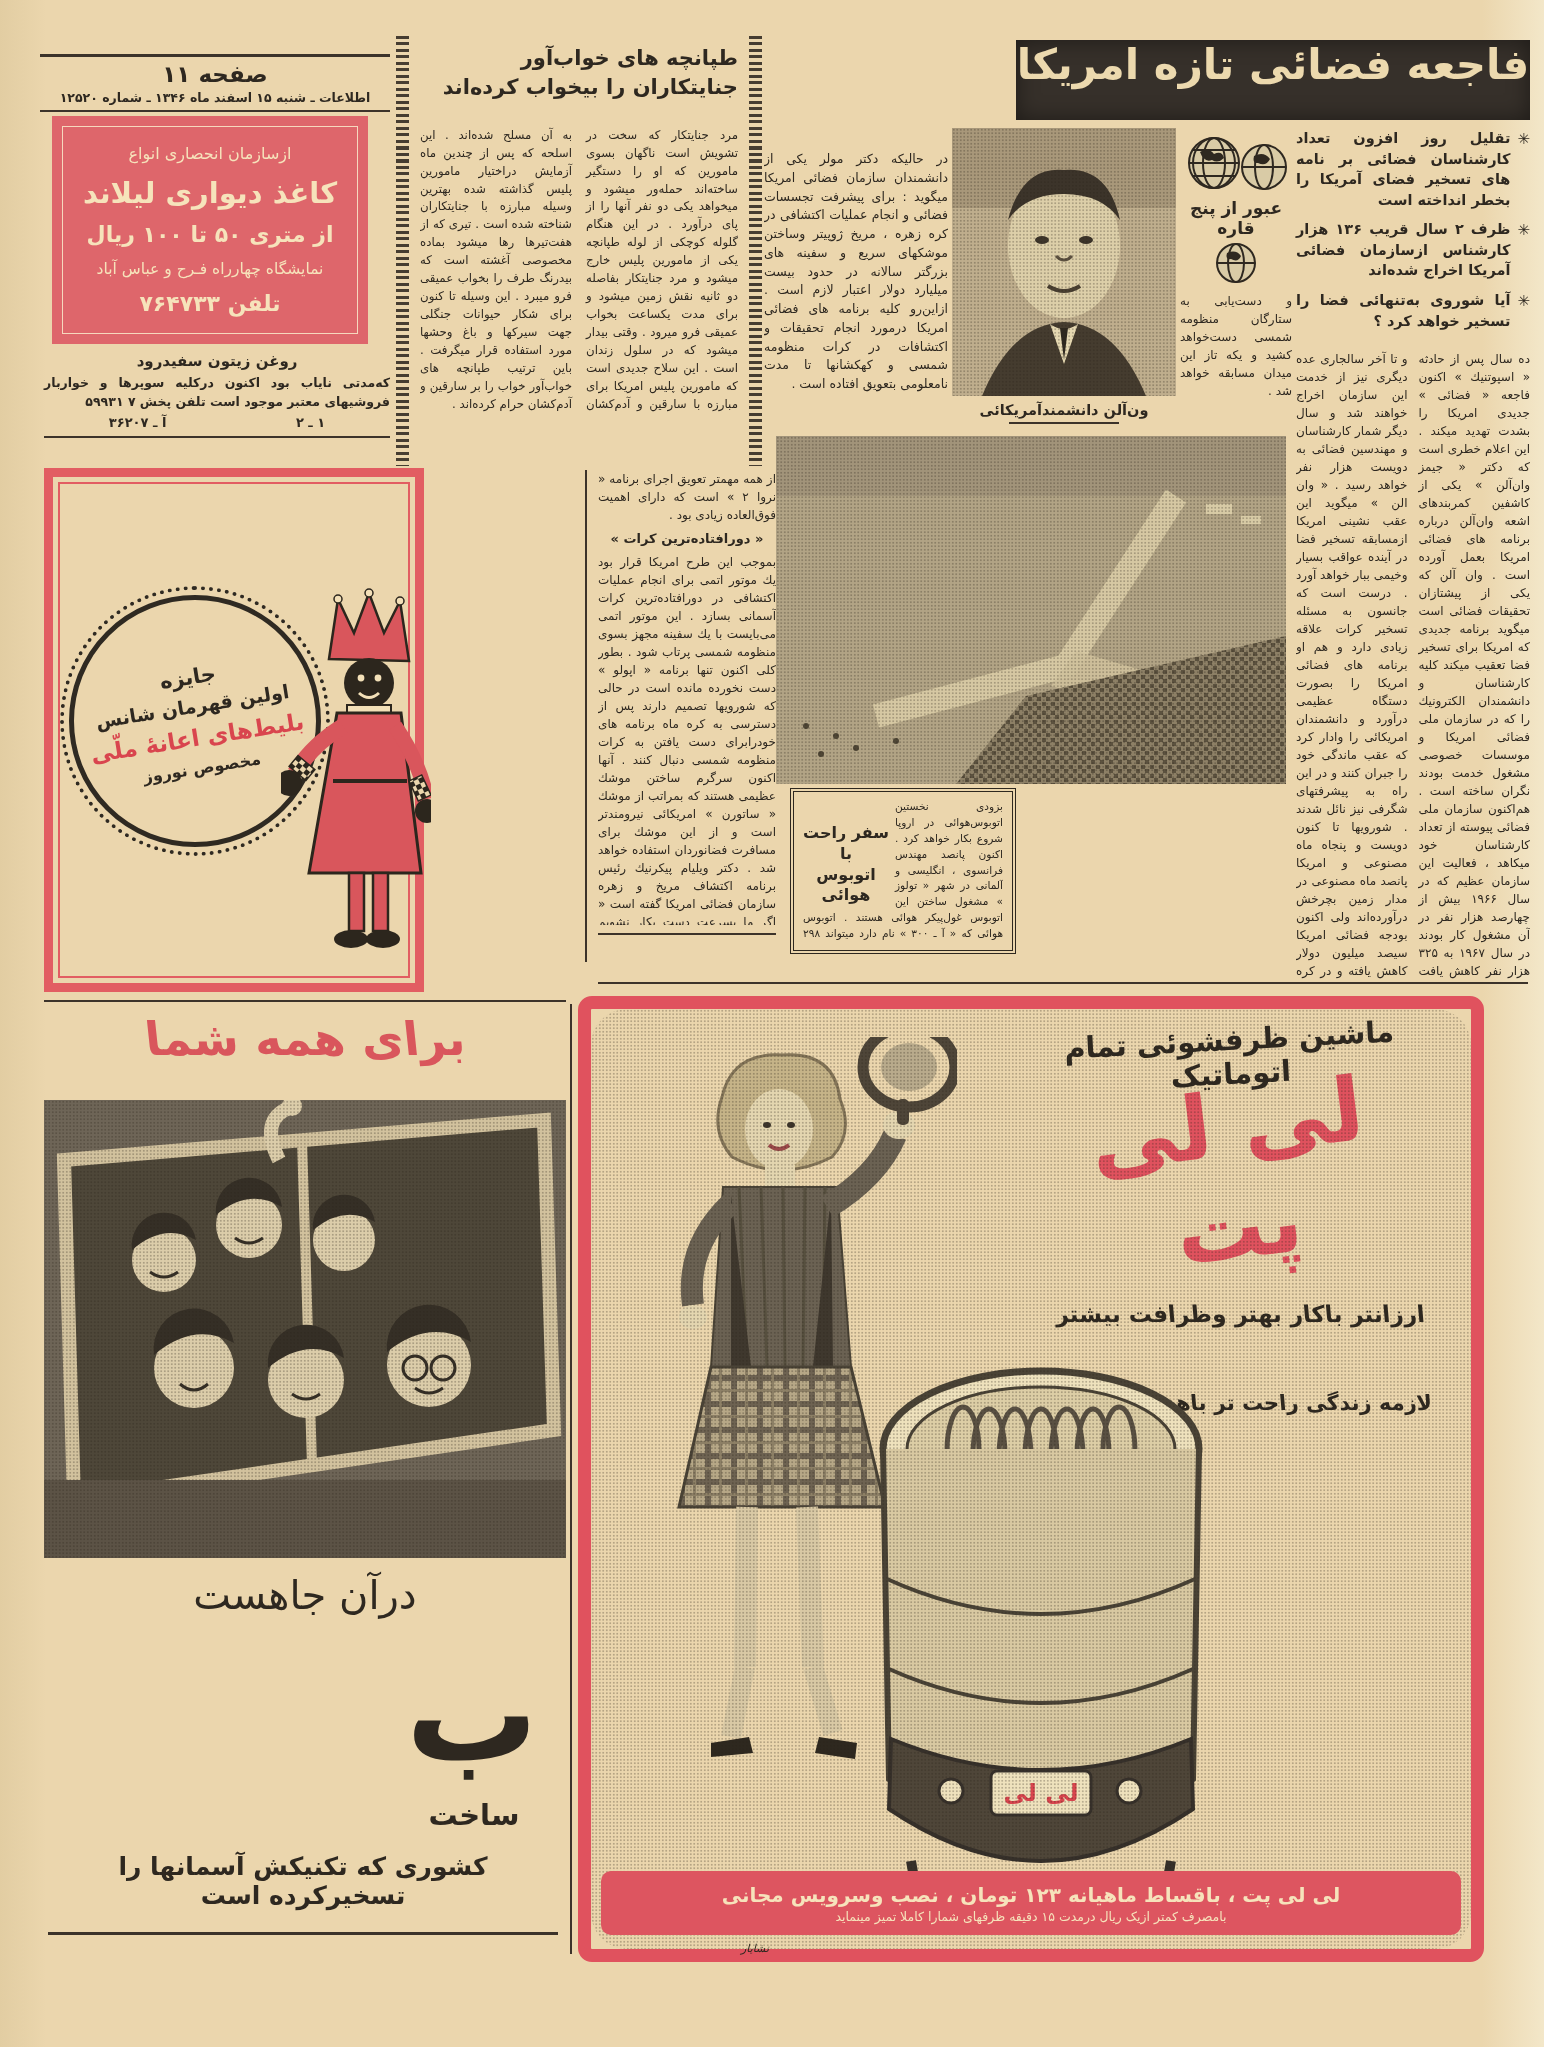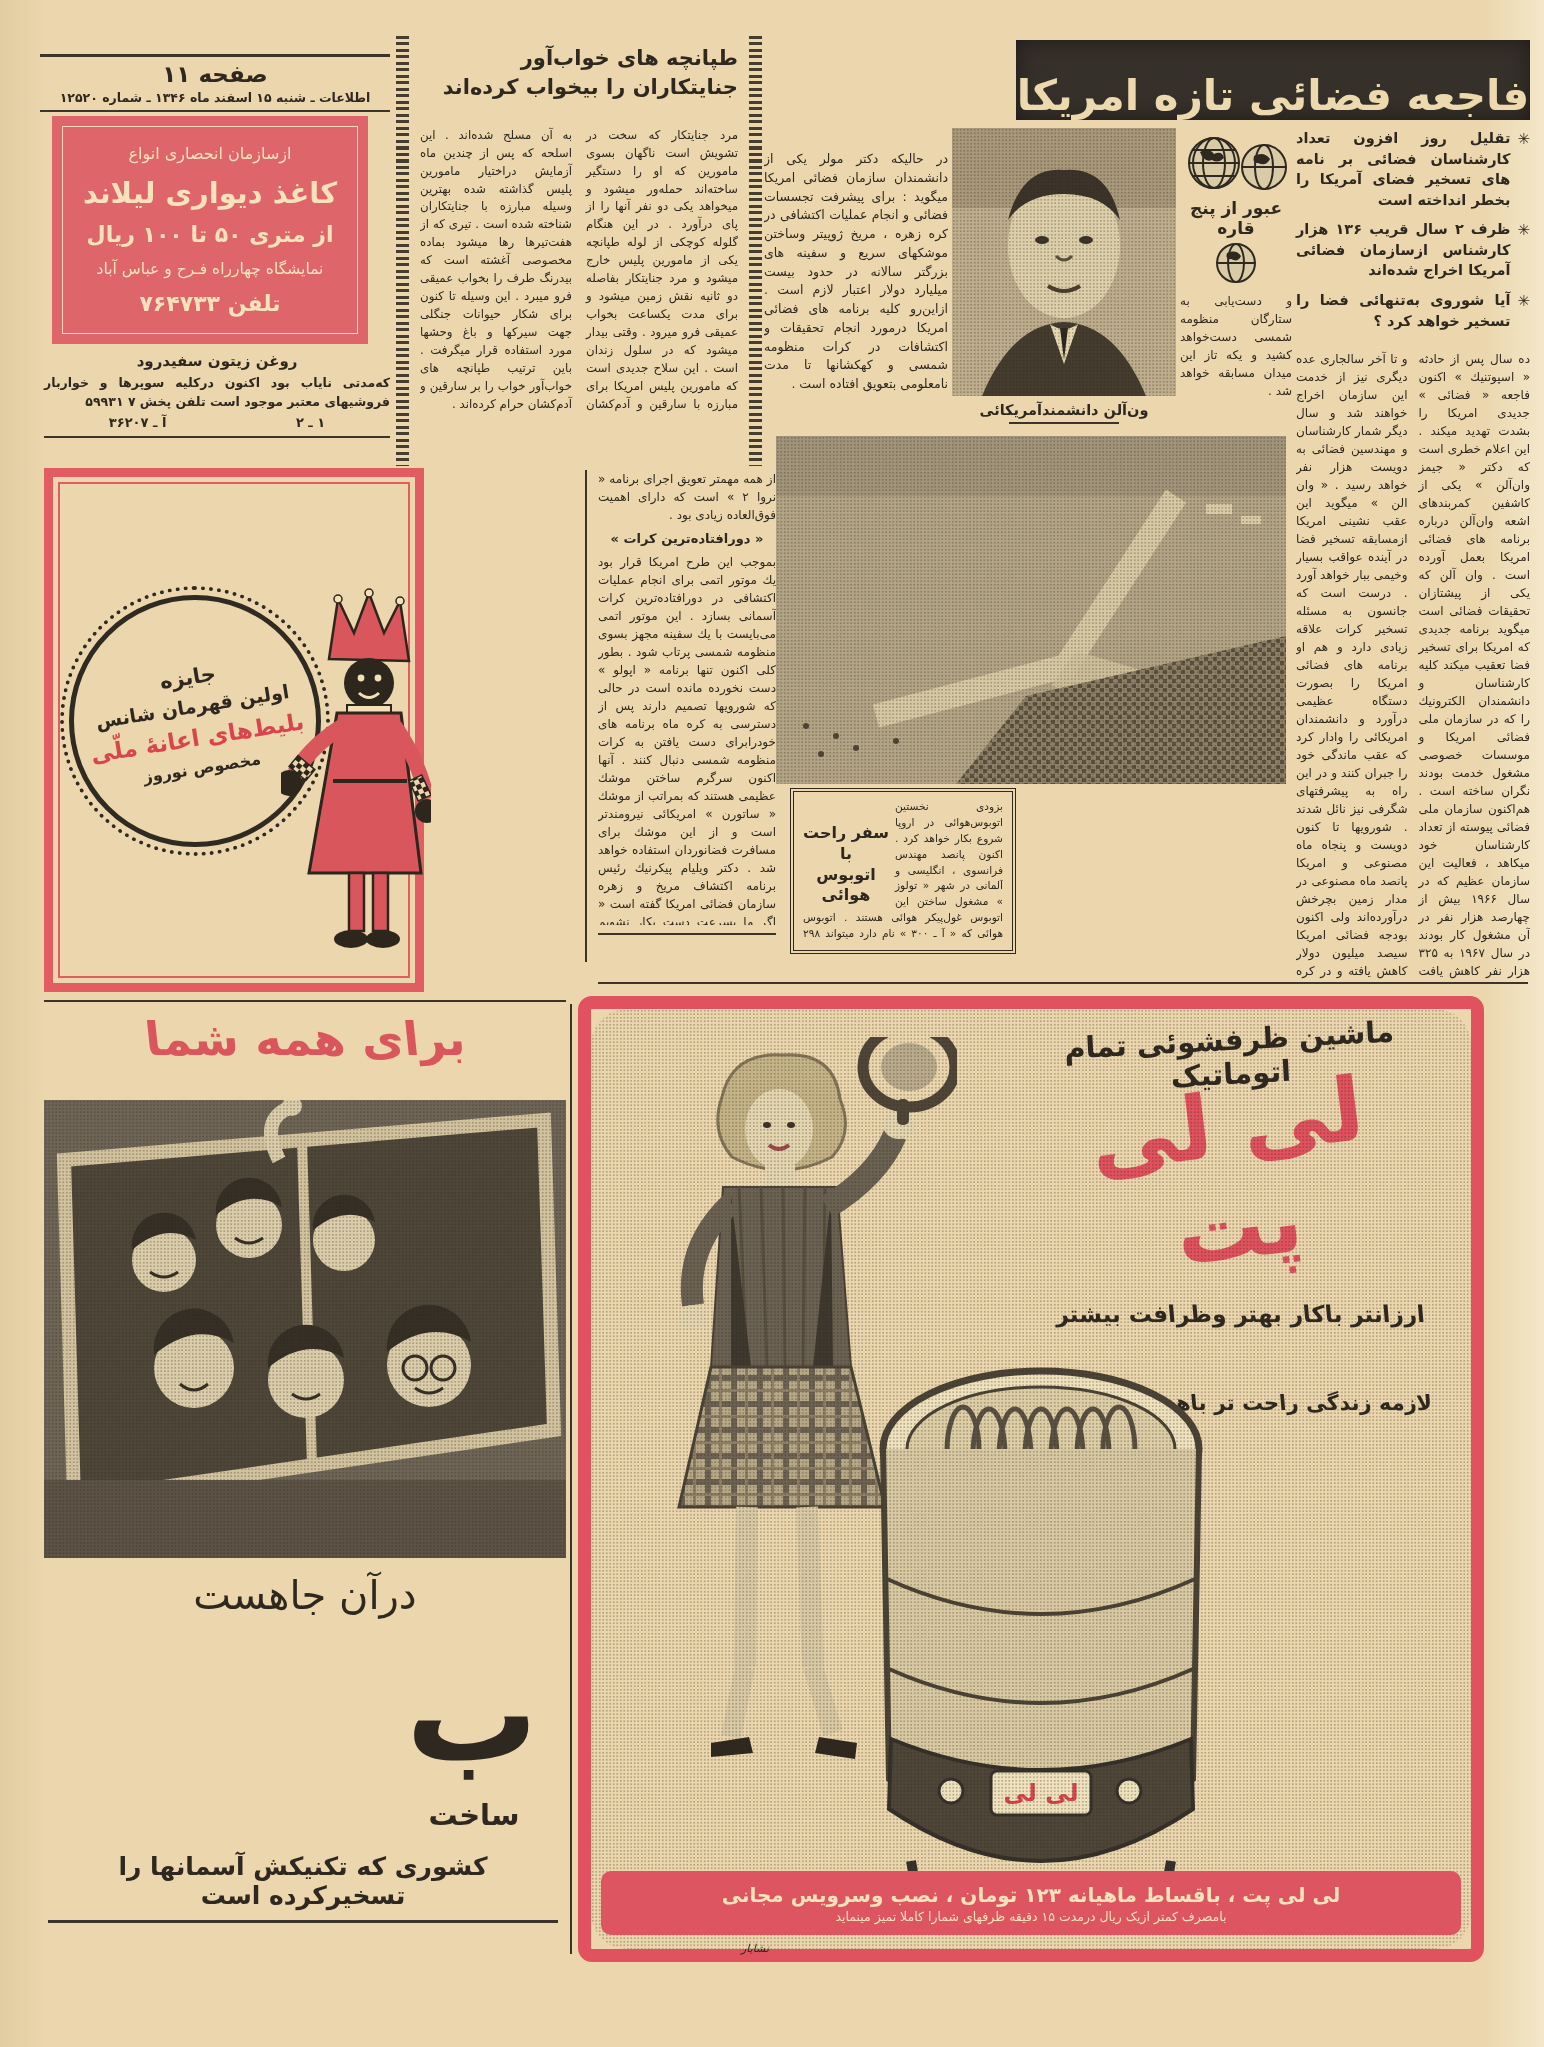--- a/index.html
+++ b/index.html
@@ -44,21 +44,21 @@
   
   #sleep{left:396px; top:36px; width:366px; height:430px; padding:8px 24px 6px 24px;}
   #sleep::before,#sleep::after{content:""; position:absolute; top:0; bottom:0; width:13px;
      background:repeating-linear-gradient(180deg, #463d31 0 3px, rgba(0,0,0,0) 3px 6.5px);}
   #sleep::before{right:0;} #sleep::after{left:0;}
   #sleep h2{font-size:21px; line-height:1.4; text-align:right; margin-bottom:24px;}
   #sleep .bd{column-count:2; column-gap:14px; height:330px; font-size:11.8px; line-height:1.52; text-align:justify; overflow:hidden; font-weight:500;}
 
   
   #band{left:1016px; top:40px; width:514px; height:80px; background:var(--band); color:#ecd9ae;
-        display:flex; align-items:flex-end; justify-content:center; font-size:42px; font-weight:bold;
+        display:flex; align-items:flex-start; justify-content:center; font-size:42px; font-weight:bold;
         box-shadow:inset 0 0 22px rgba(0,0,0,.45);}
 
   
   #bullets{left:1296px; top:128px; width:234px;}
   .bullet{display:flex; gap:7px; margin-bottom:9px; font-size:14.5px; font-weight:bold; line-height:1.42; text-align:justify;}
   .bullet .star{flex:0 0 auto; font-size:15px; margin-top:1px;}
 
   
   #colR{left:1296px; top:350px; width:234px; height:634px; column-count:2; column-gap:11px;}
 
@@ -102,21 +102,21 @@
   #tamb .p4{font-size:16px; font-weight:bold; margin-top:8px;}
   #drummer{position:absolute; left:228px; top:104px; width:150px; height:400px; z-index:2;}
 
   
   #forall{left:44px; top:1012px; width:522px;}
   #forall .h{font-size:46px; font-weight:bold; color:#d9565c; text-align:center; transform:skewX(6deg);}
   #faPhoto{left:44px; top:1100px; width:522px; height:458px; background:#6e6557; overflow:hidden;}
   #faCap{left:44px; top:1572px; width:522px; font-size:40px; font-weight:normal; text-align:center; letter-spacing:2px;}
   #faGlyph{left:392px; top:1648px; width:160px; height:150px; font-size:132px; font-weight:bold; text-align:center; line-height:1;}
   #faMade{left:404px; top:1798px; width:140px; font-size:29px; font-weight:bold; text-align:center;}
-  #faFoot{left:48px; top:1852px; width:510px; font-size:25px; font-weight:bold; text-align:center; border-bottom:3px solid var(--rule); padding-bottom:10px;}
+  #faFoot{left:48px; top:1852px; width:510px; font-size:25px; font-weight:bold; text-align:center; border-bottom:3px solid var(--rule); padding-bottom:22px;}
 
   
   #dish{left:578px; top:996px; width:906px; height:966px; border:13px solid #e0525e; border-radius:14px; background:transparent;}
   #dwHead{position:absolute; right:26px; top:14px; width:430px; font-size:29px; font-weight:bold; transform:rotate(-3deg); text-align:center;}
   #dwLogo{position:absolute; right:48px; top:64px; width:380px; font-size:88px; font-weight:bold; color:#e0525e; transform:rotate(-7deg); text-align:center; letter-spacing:-3px;}
   #dwS1{position:absolute; right:26px; top:292px; width:410px; font-size:23px; font-weight:bold; text-align:center; transform:skewX(5deg);}
   #dwS2{position:absolute; right:14px; top:382px; width:430px; font-size:21px; font-weight:bold; text-align:center; transform:skewX(5deg);}
   #dwWoman{position:absolute; left:36px; top:28px; width:330px; height:780px;}
   #dwMachine{position:absolute; left:280px; top:330px; width:340px; height:570px;}
   #dwStrip{position:absolute; left:10px; right:10px; bottom:14px; height:64px; background:#dd5560; border-radius:10px;

